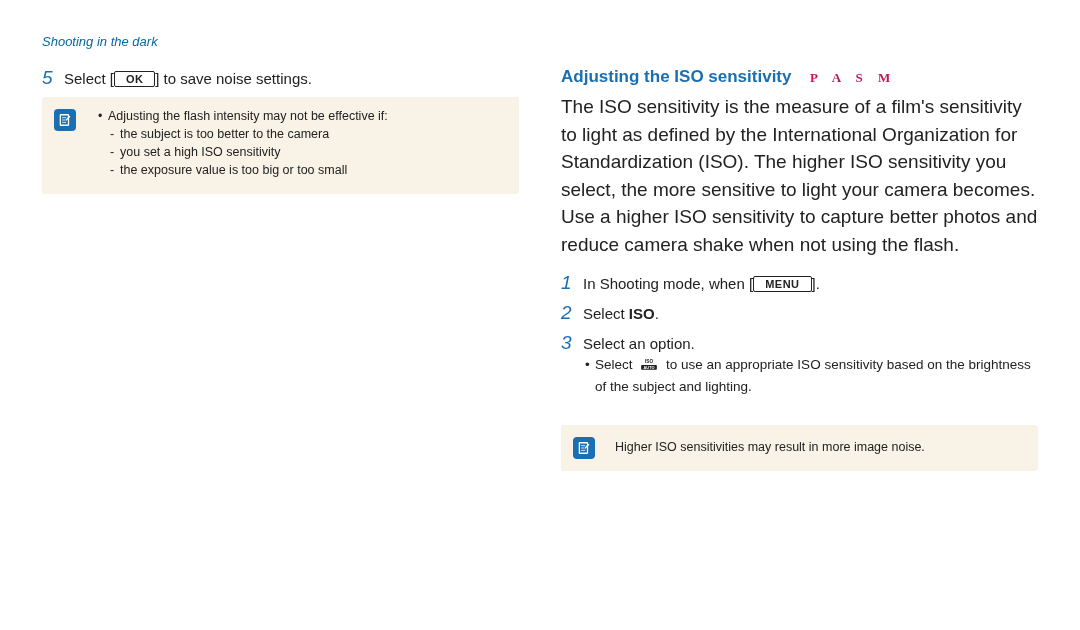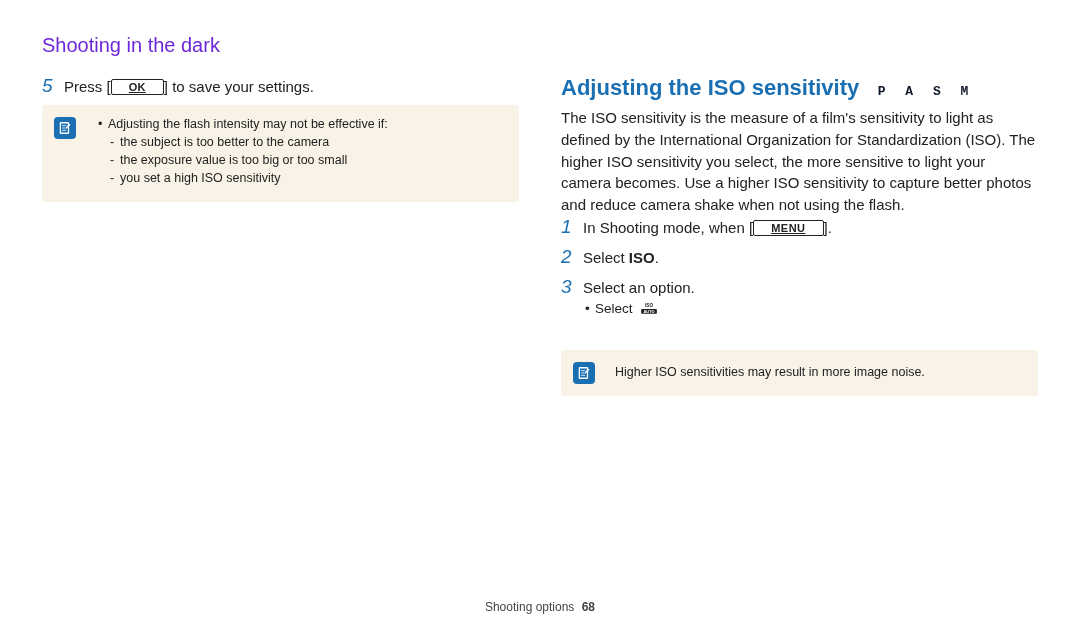--- a/index.html
+++ b/index.html
@@ -1,41 +1,41 @@
 <!DOCTYPE html>
 <html><head>
 <meta charset="utf-8">
 <style>
   * { box-sizing: border-box; margin: 0; padding: 0; }
   html, body { width: 1080px; height: 630px; background: #fff; font-family: "Segoe UI", "Helvetica Neue", Arial, sans-serif; color: #222; }
   .page { position: relative; width: 1080px; height: 630px; padding: 34px 42px 0 42px; }
-  .breadcrumb { color: #6d28d9; font-size: 20px; margin-bottom: 18px; }
+  .breadcrumb { font-style: italic; color: #0369a1; font-size: 13px; margin-bottom: 18px; }
   .columns { display: flex; gap: 42px; }
   .col { flex: 1 1 0; min-width: 0; }
 
   .step-line { display: flex; align-items: baseline; gap: 10px; font-size: 15px; margin-bottom: 8px; }
   .step-num { font-style: italic; color: #1a6fb3; font-size: 19px; font-weight: 400; min-width: 12px; }
   .step-text { font-size: 15px; line-height: 1.4; }
-  .key { display: inline-block; border: 1.2px solid #222; border-radius: 2px; padding: 0 17px; font-weight: 700; font-size: 11px; line-height: 14px; vertical-align: 1px; letter-spacing: .3px; text-decoration: underline; }
+  .key { display: inline-block; border: 1.2px solid #222; border-radius: 2px; padding: 0 11px; font-weight: 700; font-size: 11px; line-height: 14px; vertical-align: 1px; letter-spacing: .3px; }
   .key.menu { font-size: 11px; letter-spacing: .5px; }
 
   .note-box { background: #f8f3e6; border-radius: 3px; padding: 10px 12px 12px 12px; display: flex; gap: 20px; font-size: 12.5px; line-height: 1.45; }
   .note-icon { flex: none; width: 22px; height: 22px; background: #1a6fb3; border-radius: 4px; display: flex; align-items: center; justify-content: center; margin-top: 2px; }
   .note-icon svg { width: 14px; height: 14px; }
   .note-body { flex: 1; }
   .note-body ul { list-style: none; padding-left: 2px; }
   .note-body > ul > li { position: relative; padding-left: 10px; margin-bottom: 2px; }
   .note-body > ul > li::before { content: "•"; position: absolute; left: 0; top: 0; }
   .note-body ul.dash { padding-left: 0; }
   .note-body ul.dash > li { position: relative; padding-left: 12px; }
   .note-body ul.dash > li::before { content: "-"; position: absolute; left: 2px; top: 0; }
 
-  .section-title { color: #1a6fb3; font-weight: 700; font-size: 22px; display: inline; }
-  .mode-letters { font-family: Liberation Mono, monospace; font-size: 13px; letter-spacing: 6px; color: #0f172a; margin-left: 14px; font-weight: 600; }
-  .intro { font-size: 15px; line-height: 1.45; margin-top: 6px; }
+  .section-title { color: #1a6fb3; font-weight: 700; font-size: 17px; display: inline; }
+  .mode-letters { font-family: Liberation Serif, serif; font-size: 13px; letter-spacing: 6px; color: #be185d; margin-left: 14px; font-weight: 600; }
+  .intro { font-size: 19px; line-height: 1.45; margin-top: 6px; margin-bottom: 14px; }
 
   .sub-bullets { list-style: none; padding-left: 24px; font-size: 13.5px; margin-top: 2px; }
   .sub-bullets li { position: relative; padding-left: 10px; line-height: 1.4; }
   .sub-bullets li::before { content: "•"; position: absolute; left: 0; top: 0; }
 
   .iso-auto-icon { display: inline-block; vertical-align: -3px; margin: 0 2px; }
   .iso-auto-icon svg { height: 14px; width: 22px; }
 
   .footer { position: absolute; bottom: 16px; left: 0; width: 100%; text-align: center; font-size: 12px; color: #444; }
   .footer .pgnum { font-weight: 600; margin-left: 4px; }
@@ -49,40 +49,40 @@
 
   <div class="breadcrumb">Shooting in the dark</div>
 
   <div class="columns">
 
     <div class="col">
 
       <div class="step-line">
         <span class="step-num">5</span>
         <span class="step-text">
-          <span>Press [</span><span class="key">OK</span><span>] to save your settings.</span>
+          <span>Select [</span><span class="key">OK</span><span>] to save noise settings.</span>
         </span>
       </div>
 
       <div class="note-box">
         <div class="note-icon">
           <svg viewBox="0 0 24 24" fill="none" stroke="#fff" stroke-width="2.2">
               <rect x="4" y="3" width="14" height="18" rx="1"></rect>
               <path d="M20 6 L14 12" stroke-linecap="round"></path>
               <path d="M7 8h7M7 12h5M7 16h7" stroke-width="1.4"></path>
             </svg>
         </div>
         <div class="note-body">
           <ul>
             <li>
               <span>Adjusting the flash intensity may not be effective if:</span>
               <ul class="dash">
                 <li>the subject is too better to the camera</li>
+                <li>you set a high ISO sensitivity</li>
                 <li>the exposure value is too big or too small</li>
-                <li>you set a high ISO sensitivity</li>
               </ul>
             </li>
           </ul>
         </div>
       </div>
 
     </div>
 
     <div class="col">
 
@@ -110,39 +110,35 @@
       <div class="step-line" style="margin-bottom:2px;">
         <span class="step-num">3</span>
         <span class="step-text">Select an option.</span>
       </div>
       <ul class="sub-bullets">
         <li>
           <span>Select </span><span class="iso-auto-icon"><svg viewBox="0 0 28 16">
                 <text x="14" y="6" text-anchor="middle" font-size="6" font-weight="700" fill="#222">ISO</text>
                 <rect x="4" y="8" width="20" height="6" rx="1" fill="#222"></rect>
                 <text x="14" y="13" text-anchor="middle" font-size="5" font-weight="700" fill="#fff">AUTO</text>
-              </svg></span>
+              </svg></span><span> to use an appropriate ISO sensitivity based on the brightness of the subject and lighting.</span>
         </li>
       </ul>
 
       <div class="note-box" style="margin-top:28px;">
         <div class="note-icon">
           <svg viewBox="0 0 24 24" fill="none" stroke="#fff" stroke-width="2.2">
               <rect x="4" y="3" width="14" height="18" rx="1"></rect>
               <path d="M20 6 L14 12" stroke-linecap="round"></path>
               <path d="M7 8h7M7 12h5M7 16h7" stroke-width="1.4"></path>
             </svg>
         </div>
         <div class="note-body" style="padding-top:3px;">
           <span>Higher ISO sensitivities may result in more image noise.</span>
         </div>
       </div>
 
     </div>
 
   </div>
 
-  <div class="footer">
-    <span>Shooting options</span>
-    <span class="pgnum">68</span>
-  </div>
 
 </div>
 
 </body></html>

